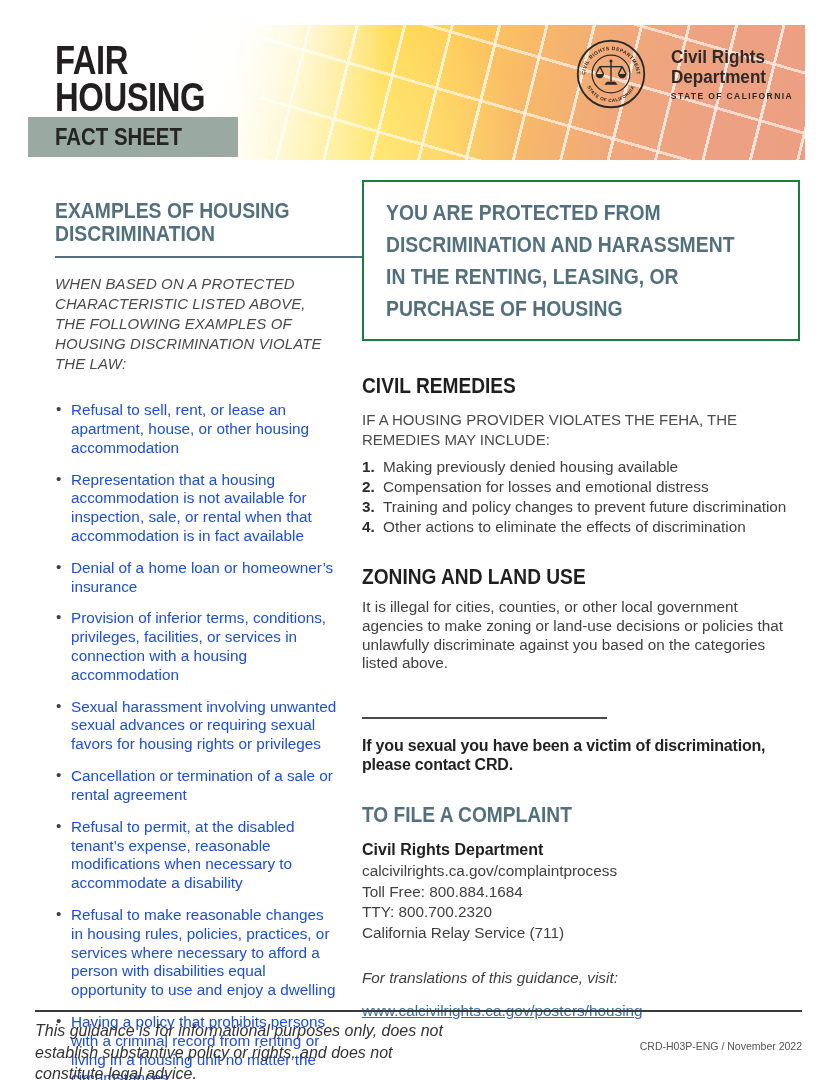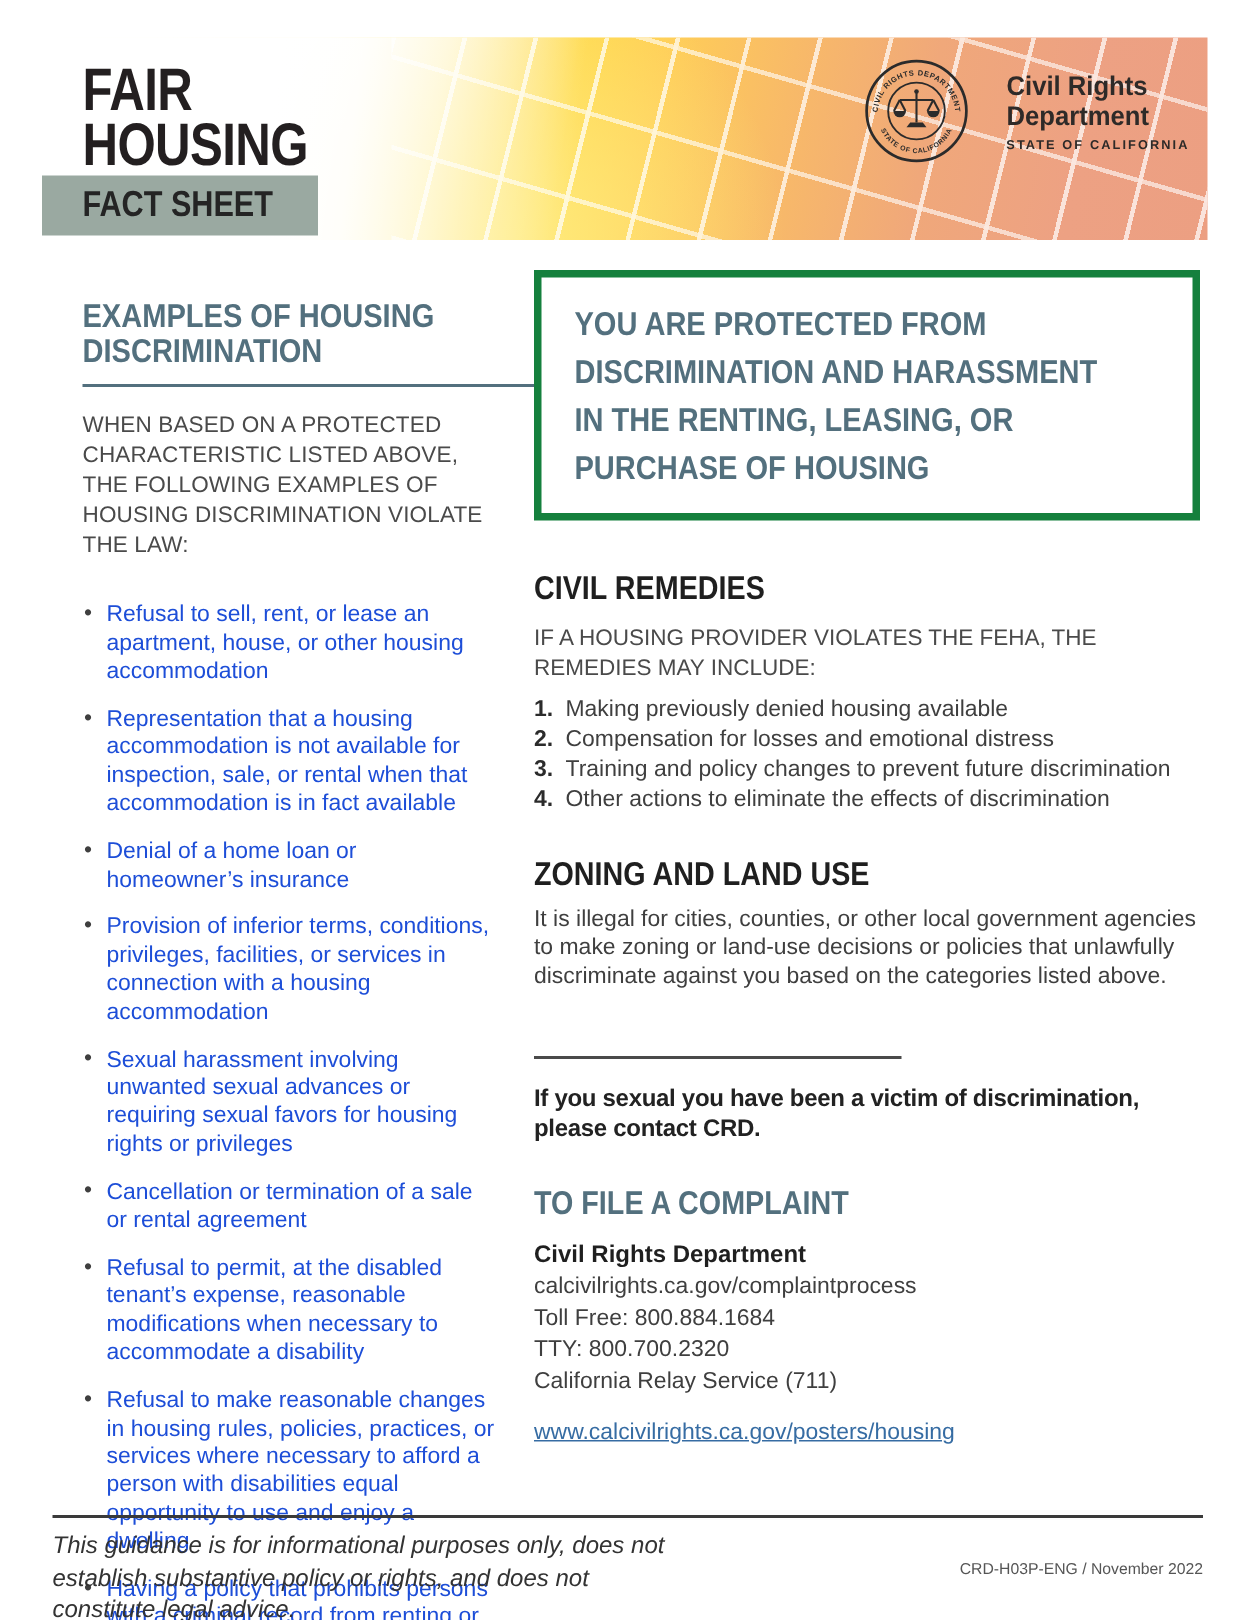--- a/index.html
+++ b/index.html
@@ -27,21 +27,21 @@
   .photo-fade {
     position:absolute; inset:0;
     background:linear-gradient(97deg,#ffffff 20%, rgba(255,255,255,.92) 27%, rgba(255,255,255,0) 46%);
   }
   .header-title { position:absolute; left:27px; top:17px; z-index:3; color:#231f20; }
   .header-title .t {
     font-size:40px; font-weight:bold; line-height:.92; letter-spacing:-.5px;
     transform:scaleX(.82); transform-origin:0 50%; white-space:nowrap;
   }
   .fact-band {
-    position:absolute; left:0; bottom:3px; width:184px; height:40px; z-index:3;
+    position:absolute; left:0; bottom:3px; width:210px; height:40px; z-index:3;
     background:#9aa9a1; display:flex; align-items:center; padding-left:27px;
   }
   .fact-band .bt {
     font-size:24px; font-weight:bold; color:#242424; letter-spacing:0;
     transform:scaleX(.85); transform-origin:0 50%; white-space:nowrap;
   }
   .logo { position:absolute; right:12px; top:14px; z-index:3; display:flex; align-items:center; gap:9px; }
   .seal { width:70px; height:70px; }
   .logo-text { color:#2e2a28;margin-left:16px; }
   .logo-text .l { font-size:18px; font-weight:bold; line-height:1.12; transform:scaleX(.95); transform-origin:0 50%; white-space:nowrap; }
@@ -49,30 +49,30 @@
 
   
   .content { position:absolute; left:55px; right:32px; top:180px; display:flex; gap:24px; }
   .col-left { width:358px; padding-top:19px; }
   .col-right { flex:1; }
 
   .slate-head { color:#53707e; font-weight:bold; }
   .slate-head .hl { font-size:22px; line-height:1.06; transform:scaleX(.88); transform-origin:0 50%; white-space:nowrap; }
   .rule { border:none; border-top:2px solid #53707e; width:calc(100% + 24px); margin:10px 0 16px; }
 
-  .intro { font-size:15px; line-height:1.34; color:#4a4a4a; letter-spacing:.1px; }
+  .intro { font-size:15px; line-height:1.34; color:#4a4a4a; letter-spacing:.1px;font-style:italic; }
 
   ul.bullets { list-style:none; margin-top:27px; }
   ul.bullets li {
     position:relative; padding-left:16px; margin-bottom:13px;
     font-size:15.3px; line-height:1.23; color:#1d4ed8;
   }
   ul.bullets li::before { content:"•"; position:absolute; left:1px; top:-1px; color:#3f3f3f; }
 
-  .protect-box { border:5px solid #15803d; padding:15px 16px 14px 22px; }
+  .protect-box { border:2px solid #15803d; padding:15px 16px 14px 22px; }
   .protect-box .hl {
     color:#53707e; font-weight:bold; font-size:22px; line-height:32px;
     transform:scaleX(.88); transform-origin:0 50%; white-space:nowrap;
   }
 
   .sec-head { font-size:22px; font-weight:bold; color:#1f1f1f; transform:scaleX(.87); transform-origin:0 50%; white-space:nowrap; }
   .sec-head.slate { color:#53707e; }
   .mt-remedies { margin-top:32px; }
   .intro2 { font-size:15px; line-height:1.3; color:#4a4a4a; margin-top:11px; }
 
@@ -211,20 +211,21 @@
 
       <div class="sec-head slate mt-complaint">TO FILE A COMPLAINT</div>
       <div class="contact">
         <div class="org">Civil Rights Department</div>
         <div class="cl">calcivilrights.ca.gov/complaintprocess</div>
         <div class="cl">Toll Free: 800.884.1684</div>
         <div class="cl">TTY: 800.700.2320</div>
         <div class="cl">California Relay Service (711)</div>
       </div>
 
+      <p class="translations">For translations of this guidance, visit:</p>
       <a class="site-link">www.calcivilrights.ca.gov/posters/housing</a>
     </div>
   </div>
 
   <div class="footer">
     <div class="disclaimer">This guidance is for informational purposes only, does not establish substantive policy or rights, and does not constitute legal advice.</div>
     <div class="doc-code">CRD-H03P-ENG  /  November 2022</div>
   </div>
 
 </div>

